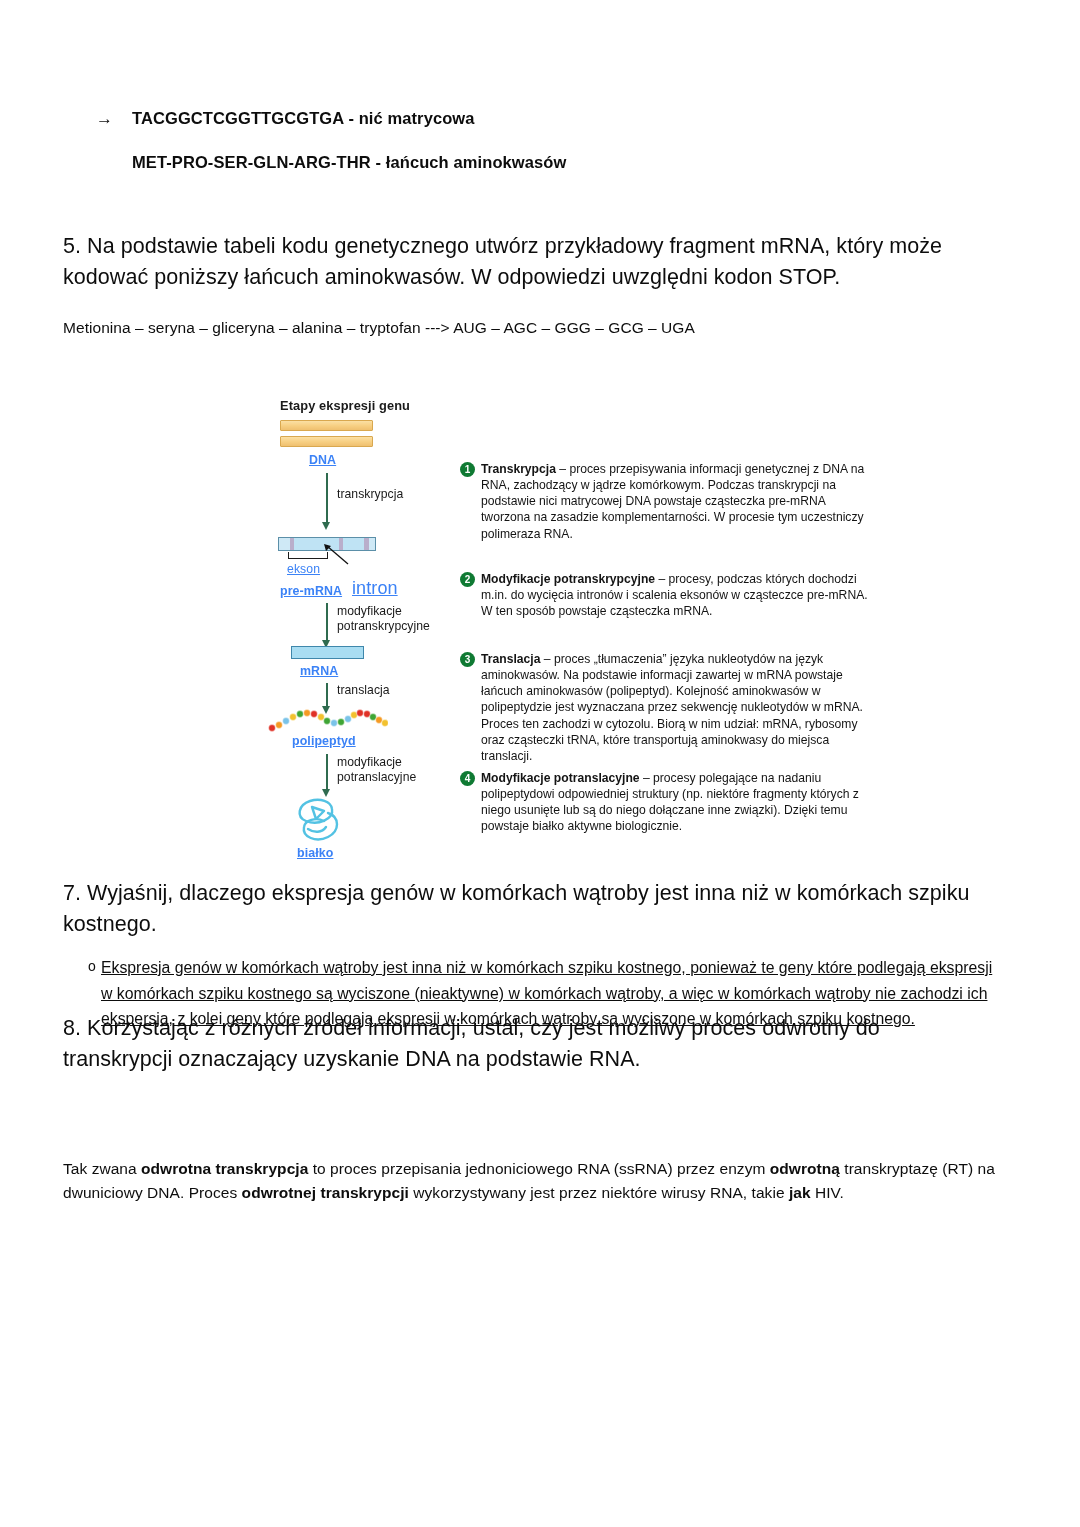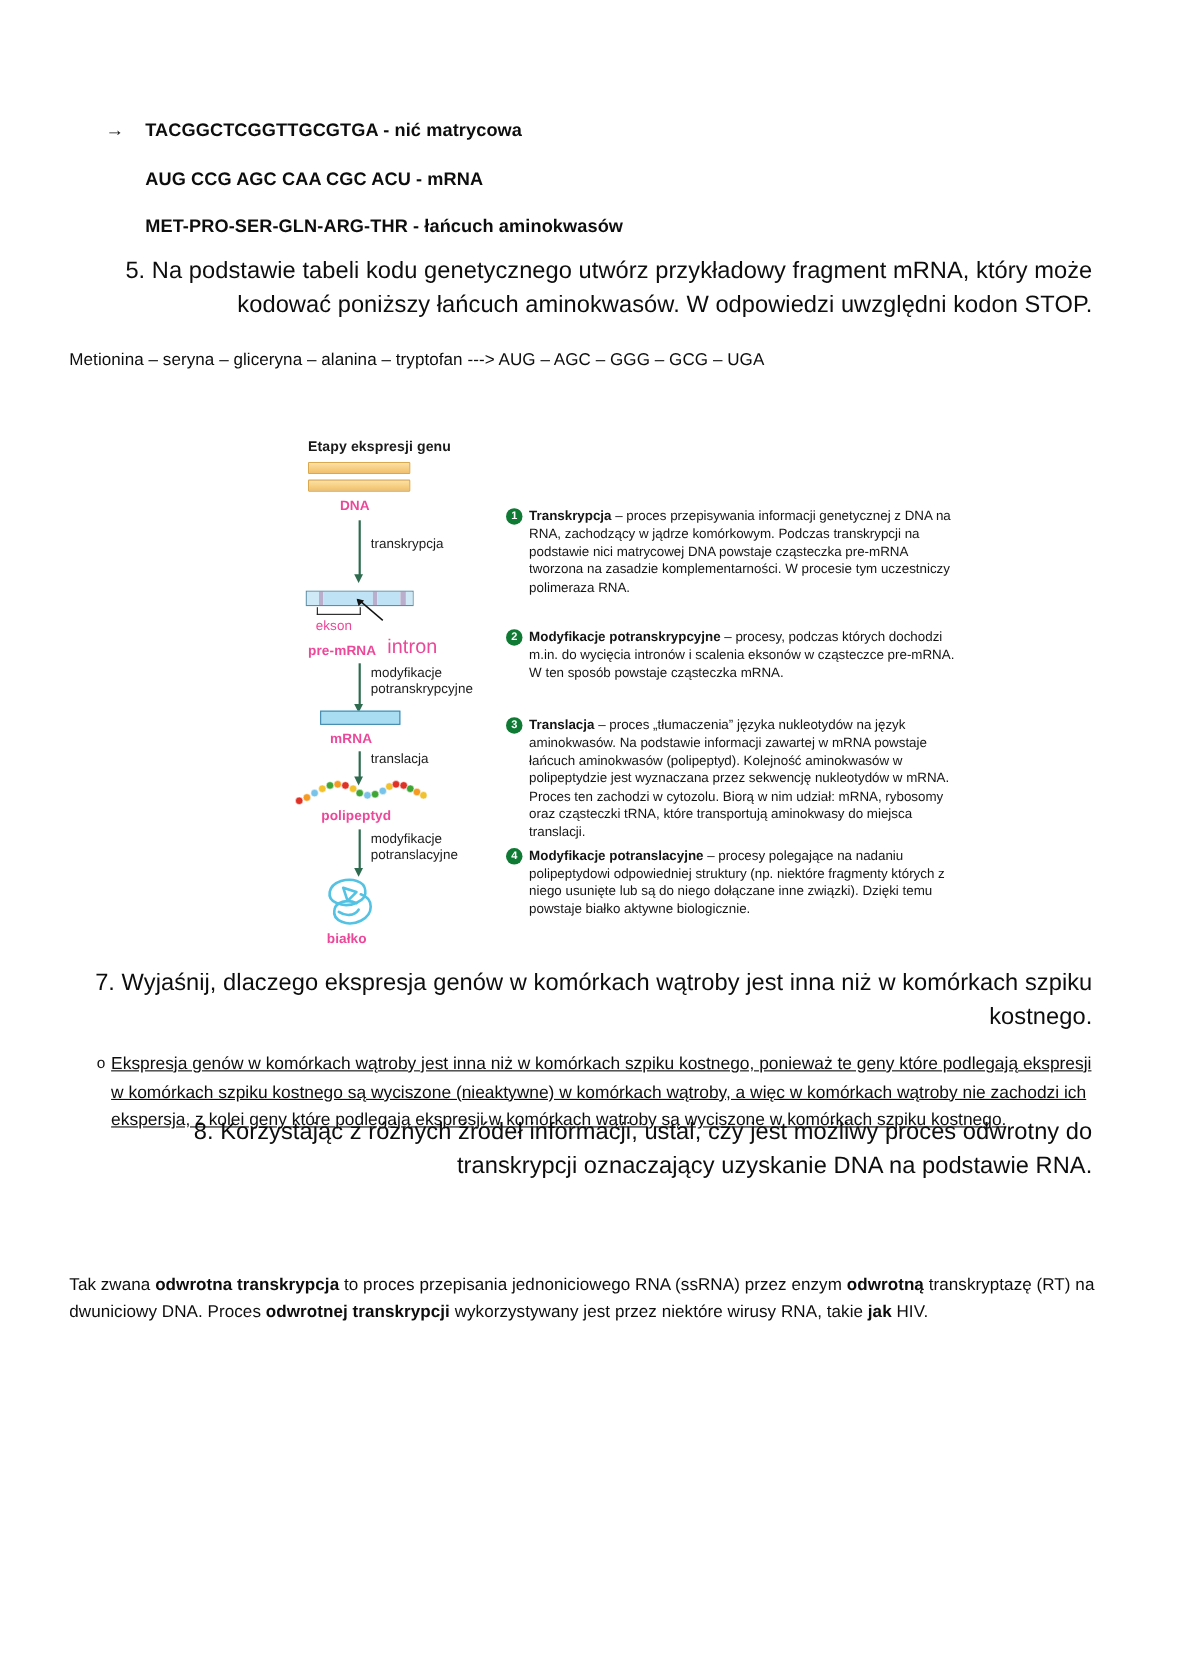--- a/index.html
+++ b/index.html
@@ -46,21 +46,20 @@
   .intro-line .txt { display: inline-block; font-weight: bold; }
   .intro-line.indented .txt { margin-left: 36px; }
 
   
   .q {
     position: absolute;
     font-size: 21.5px;
     line-height: 1.42;
     color: #0d0d0d;
     letter-spacing: .05px;
-    text-align: right;
   }
 
   
   .small-p {
     position: absolute;
     font-size: 15.5px;
     line-height: 1.55;
     letter-spacing: .05px;
   }
 
@@ -117,22 +116,23 @@
     box-sizing: border-box;
     border-radius: 1px;
   }
   .dna-bar.b1 { top: 22px; }
   .dna-bar.b2 { top: 38px; }
 
   .lbl {
     position: absolute;
     font-size: 12.4px;
     font-weight: bold;
-    color: #ec4899;
+    color: #3b82f6;
     letter-spacing: .1px;
+    text-decoration: underline;
   }
   .lbl.thin { font-weight: normal; }
 
   .arrow-line {
     position: absolute;
     width: 1.6px;
     background: #2f6b4f;
   }
   .arrow-head {
     position: absolute;
@@ -230,23 +230,20 @@
   .n4 { top: 372px; }
 </style>
 </head>
 <body>
 
 <div class="page">
 
   <div class="intro-block">
     <div class="intro-line">
       <span class="arrow">→</span><span class="txt">TACGGCTCGGTTGCGTGA - nić matrycowa</span>
-    </div>
-    <div class="intro-line indented">
-      <span class="txt">AUG CCG AGC CAA CGC ACU - mRNA</span>
     </div>
     <div class="intro-line indented">
       <span class="txt">MET-PRO-SER-GLN-ARG-THR - łańcuch aminokwasów</span>
     </div>
   </div>
 
   <div class="q" style="left:63px; top:231px; width:930px;">5. Na podstawie tabeli kodu genetycznego utwórz przykładowy fragment mRNA, który może kodować poniższy łańcuch aminokwasów. W odpowiedzi uwzględni kodon STOP.</div>
 
   <div class="small-p" style="left:63px; top:316px; width:930px;">Metionina – seryna – gliceryna – alanina – tryptofan ---&gt; AUG – AGC – GGG – GCG – UGA</div>
 

